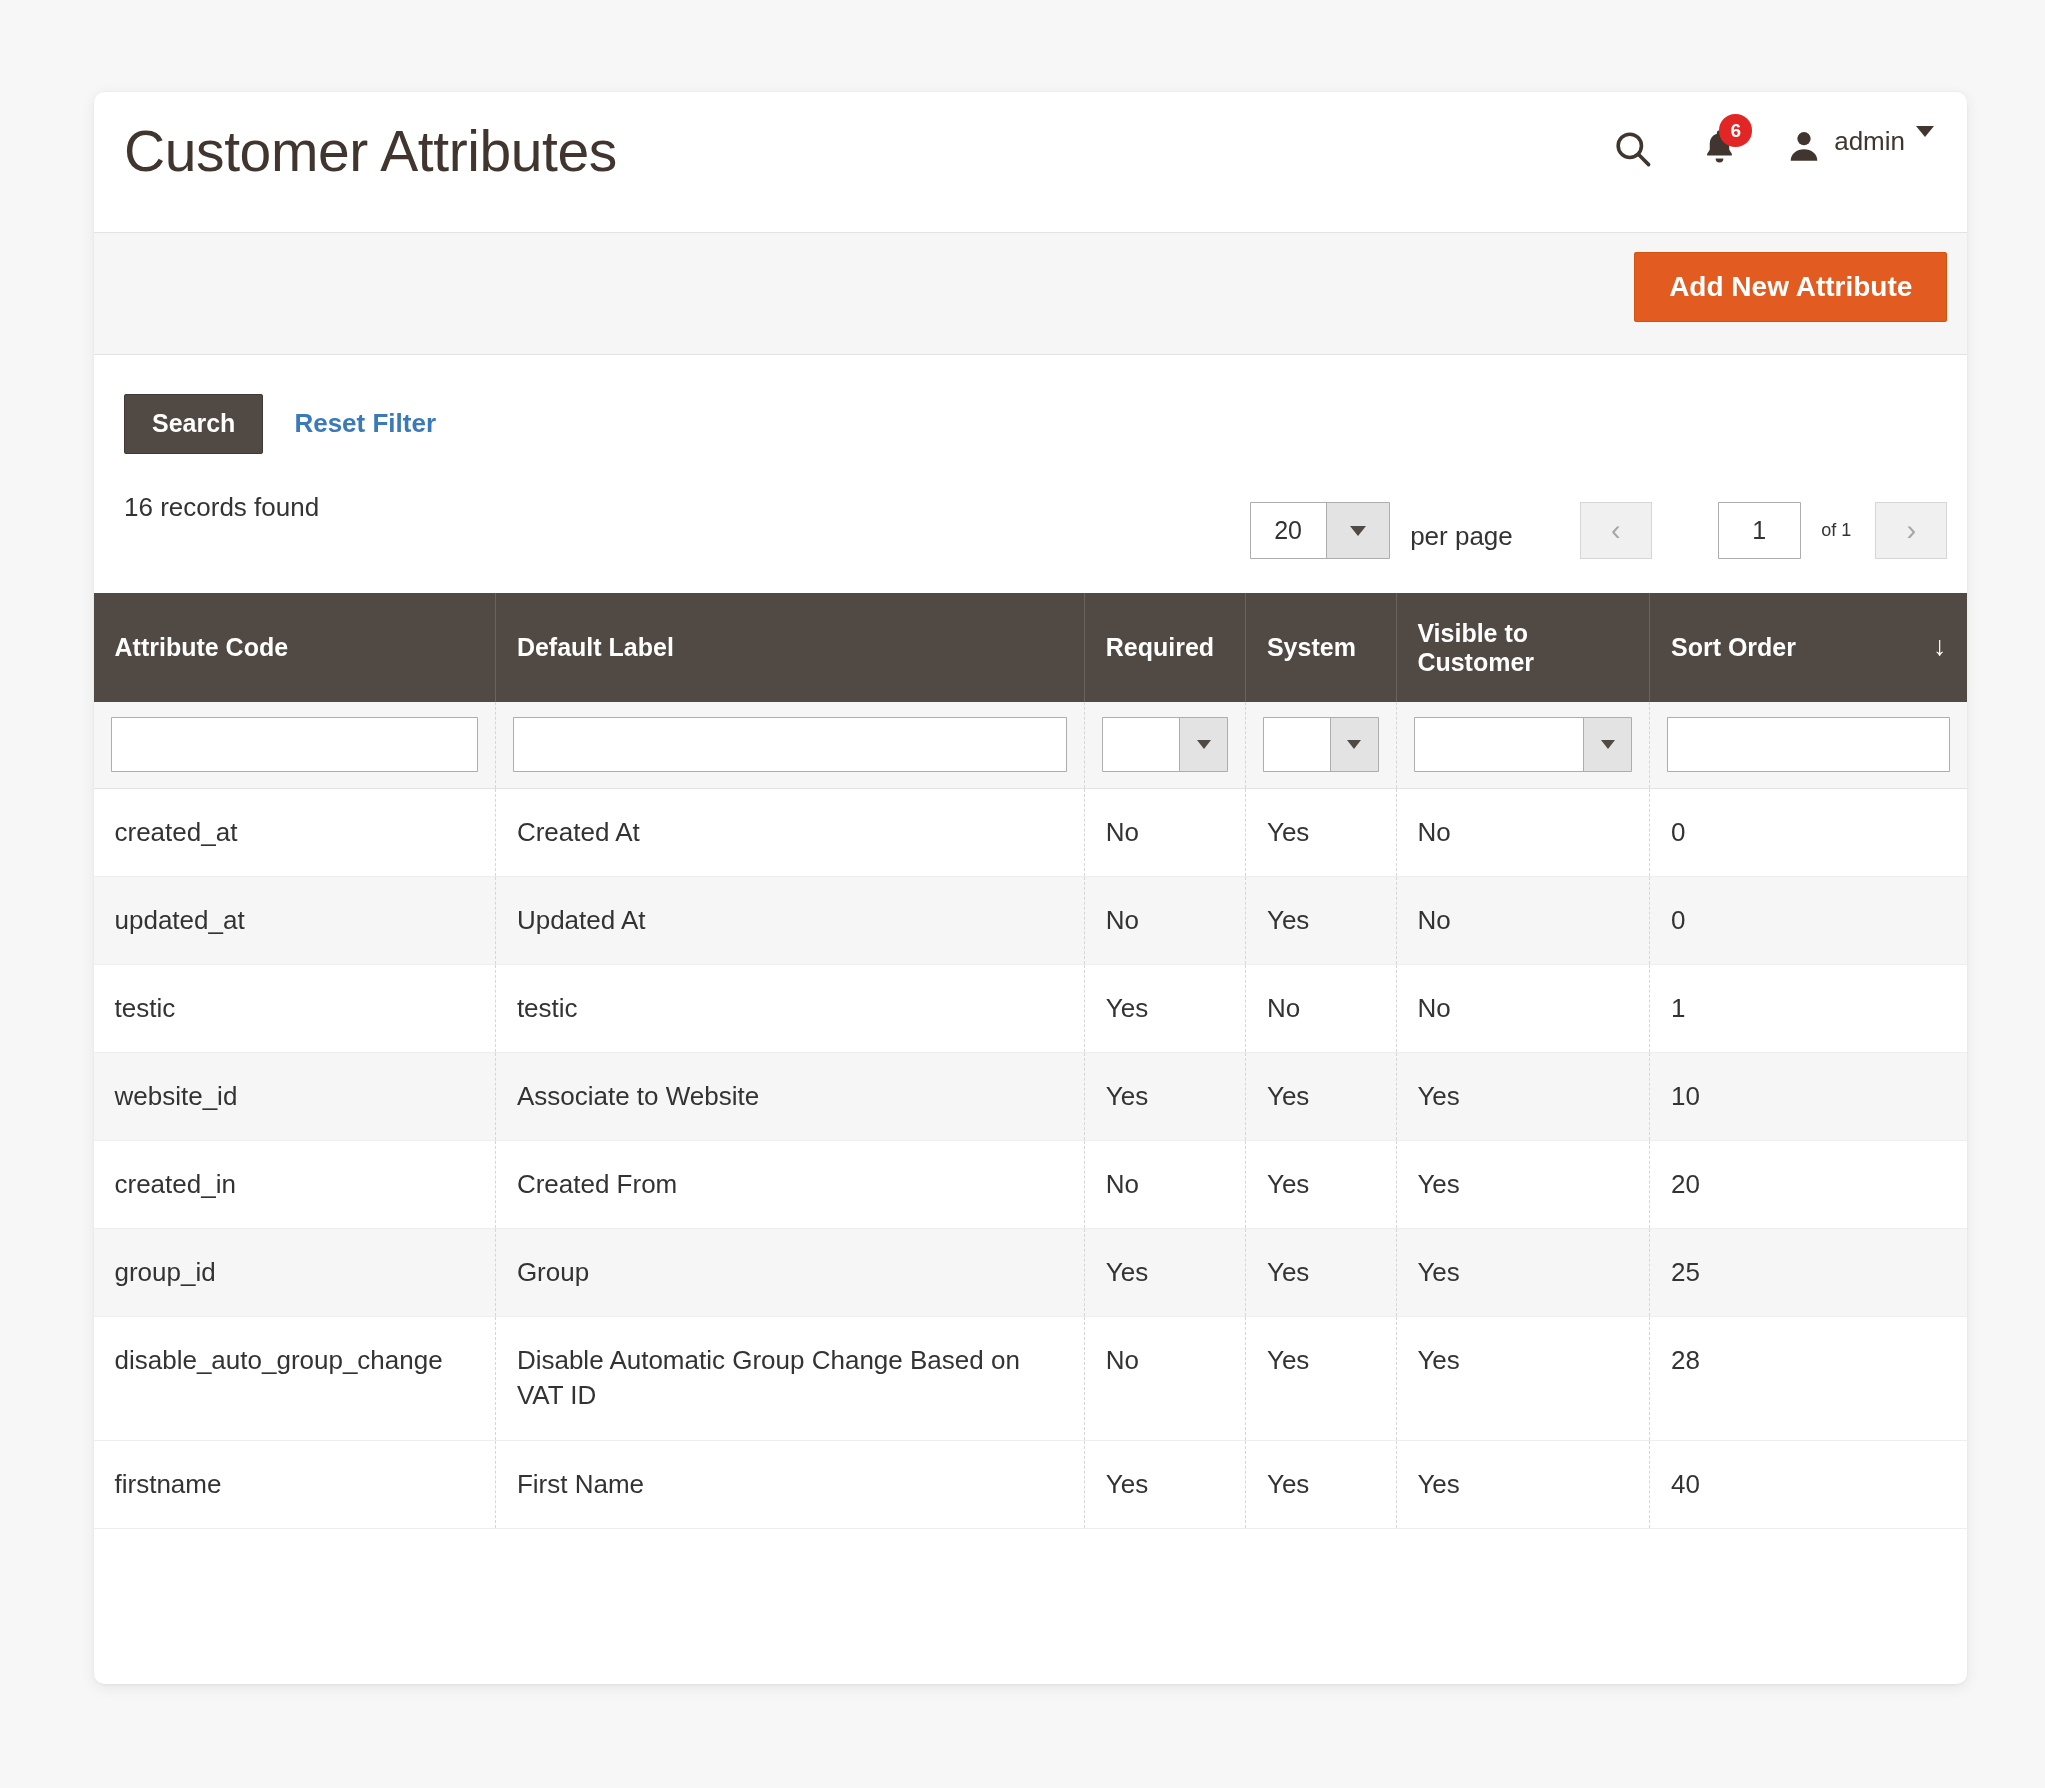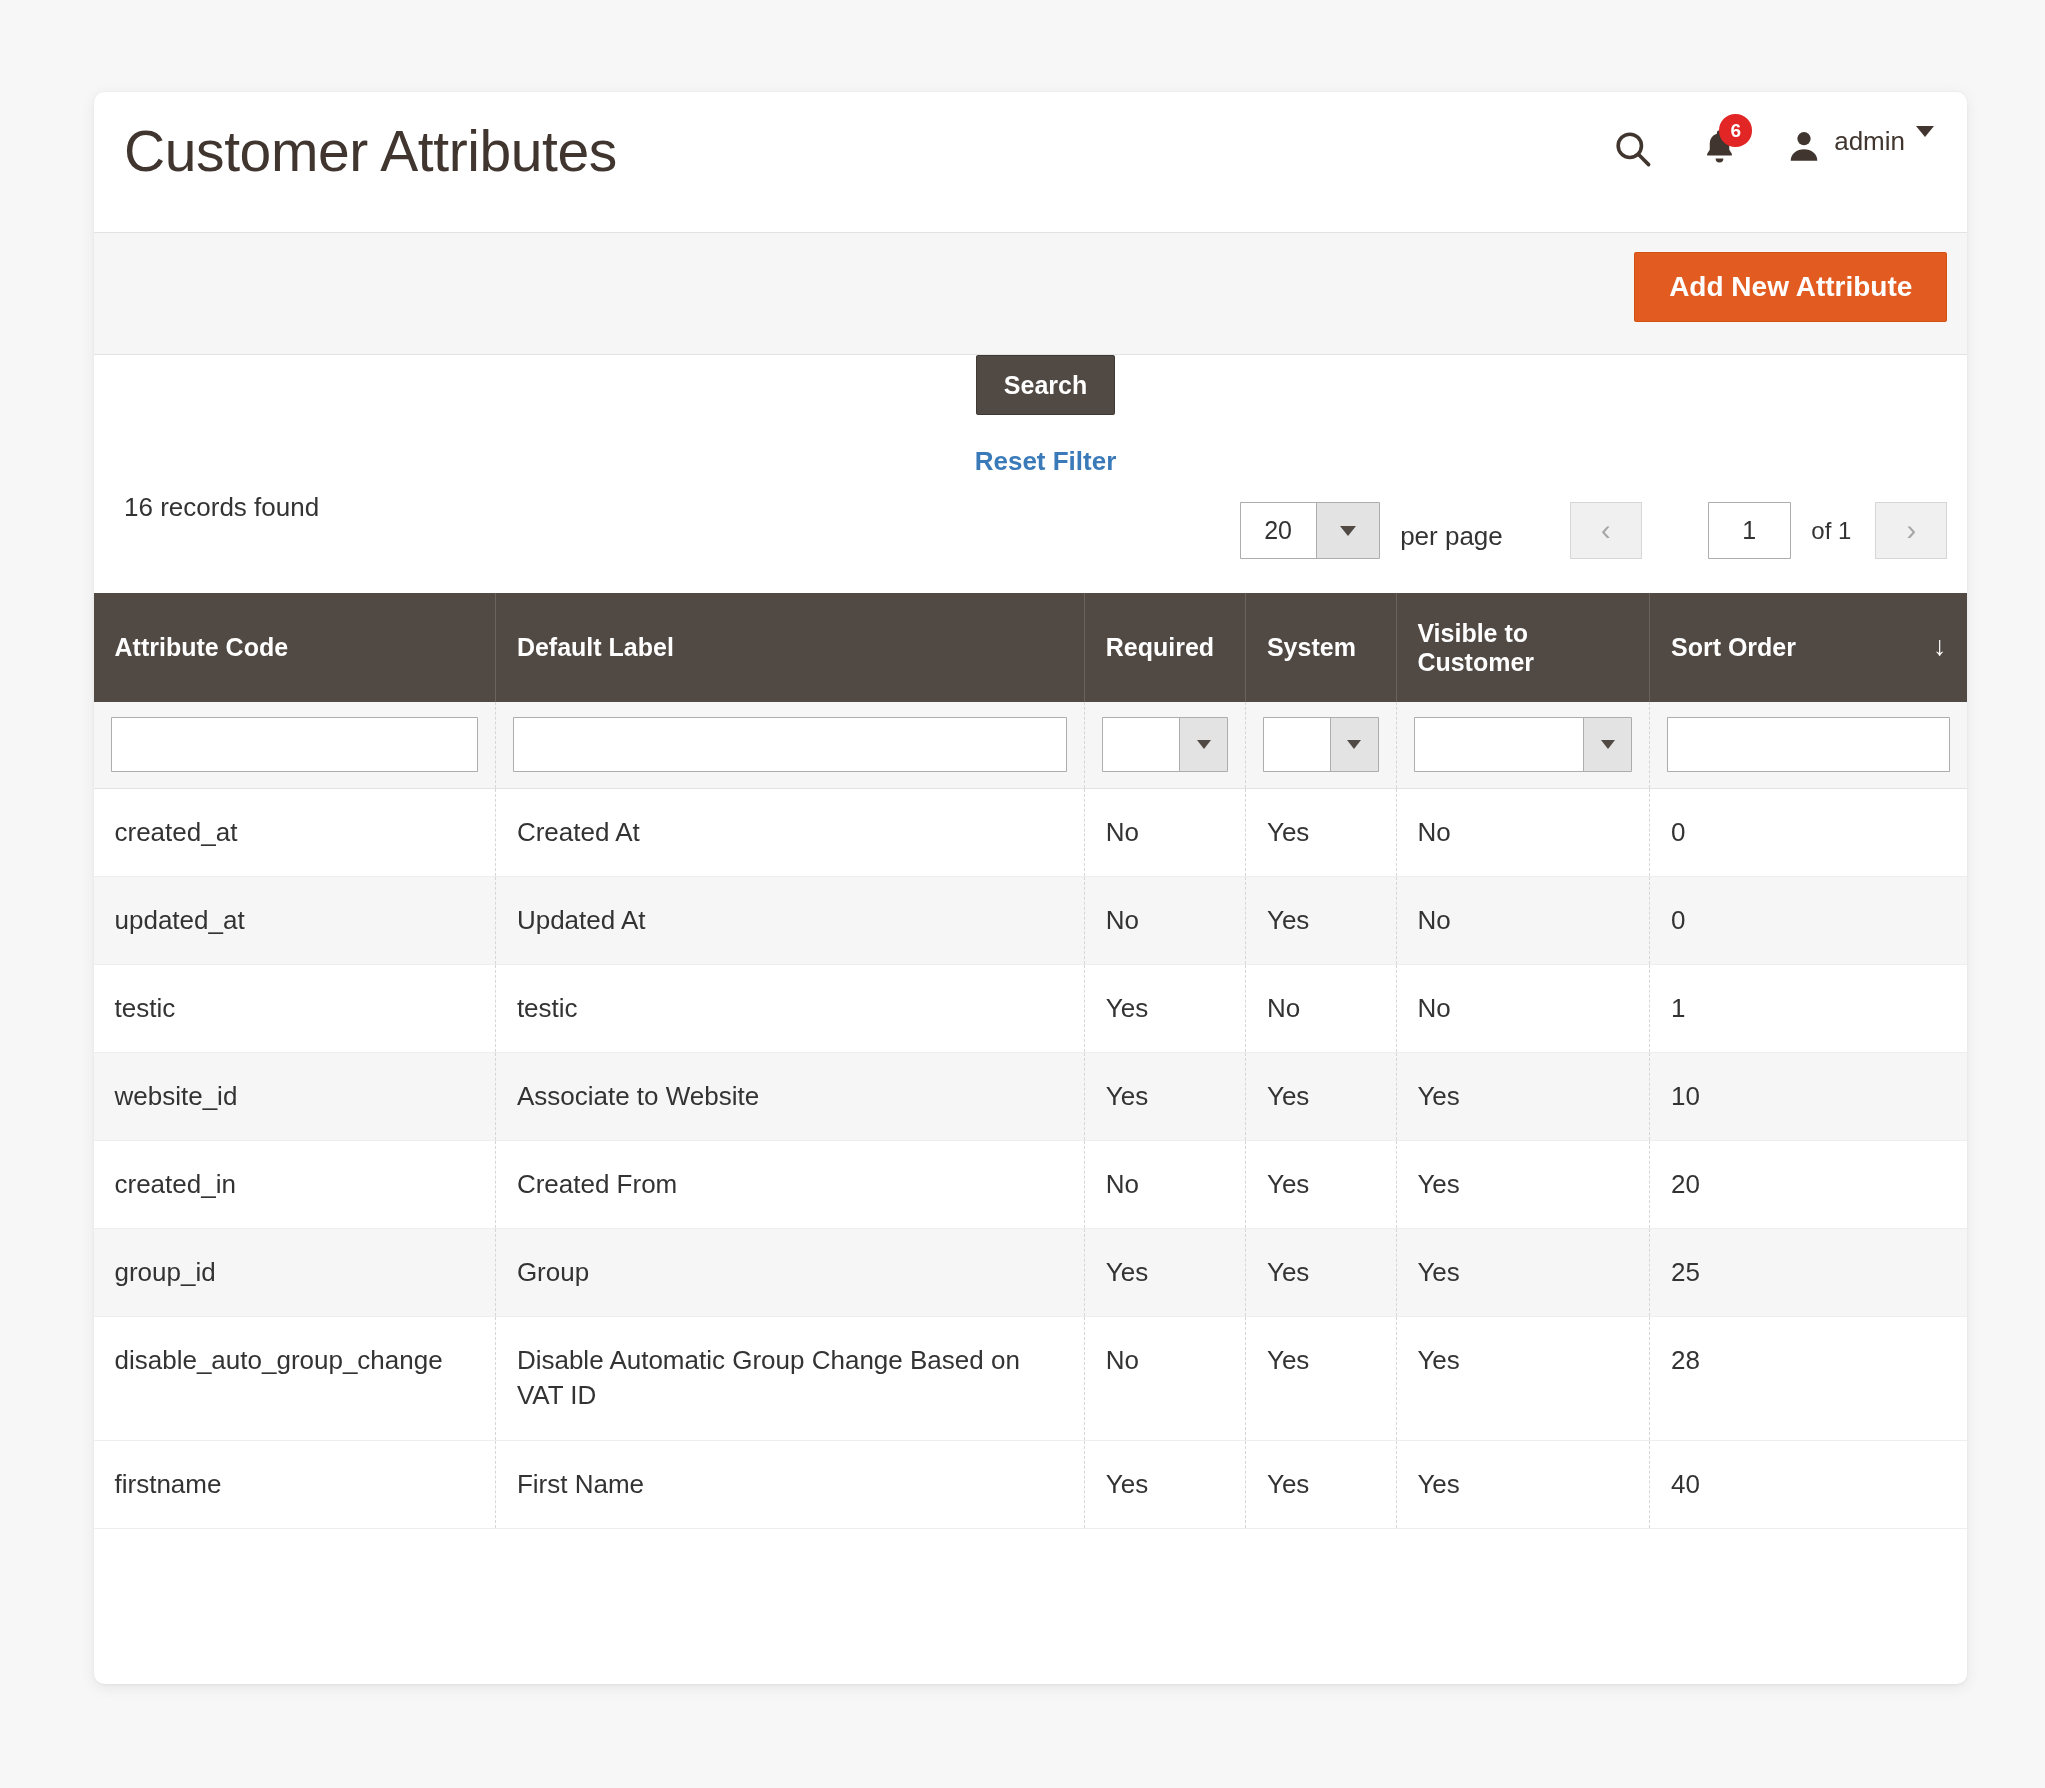--- a/index.html
+++ b/index.html
@@ -136,21 +136,20 @@
     padding: 0 0 0 0;
   }
 
   .filter-actions {
     position: relative;
     height: 137px;
     padding-left: 30px;
     display: flex;
     align-items: center;
     gap: 31px;
-    flex-direction: column;
   }
 
   .btn-search {
     height: 60px;
     padding: 0 27px;
     background: #514943;
     border: 0.9px solid #4a4views;
     border: 0.9px solid #3f3935;
     border-radius: 1.7px;
     color: #ffffff;
@@ -253,21 +252,21 @@
     border: 0.9px solid #adadad;
     background: #fff;
     text-align: center;
     font-size: 25px;
     color: #333;
     font-family: "Liberation Sans", sans-serif;
     border-radius: 0.9px;
   }
 
   .of-label {
-    font-size: 24px;
+    font-size: 18px;
     color: #333;
     margin: 0 24px 0 20.5px;
     white-space: nowrap;
   }
 
   
   table.grid {
     width: 100%;
     border-collapse: collapse;
     table-layout: fixed;

